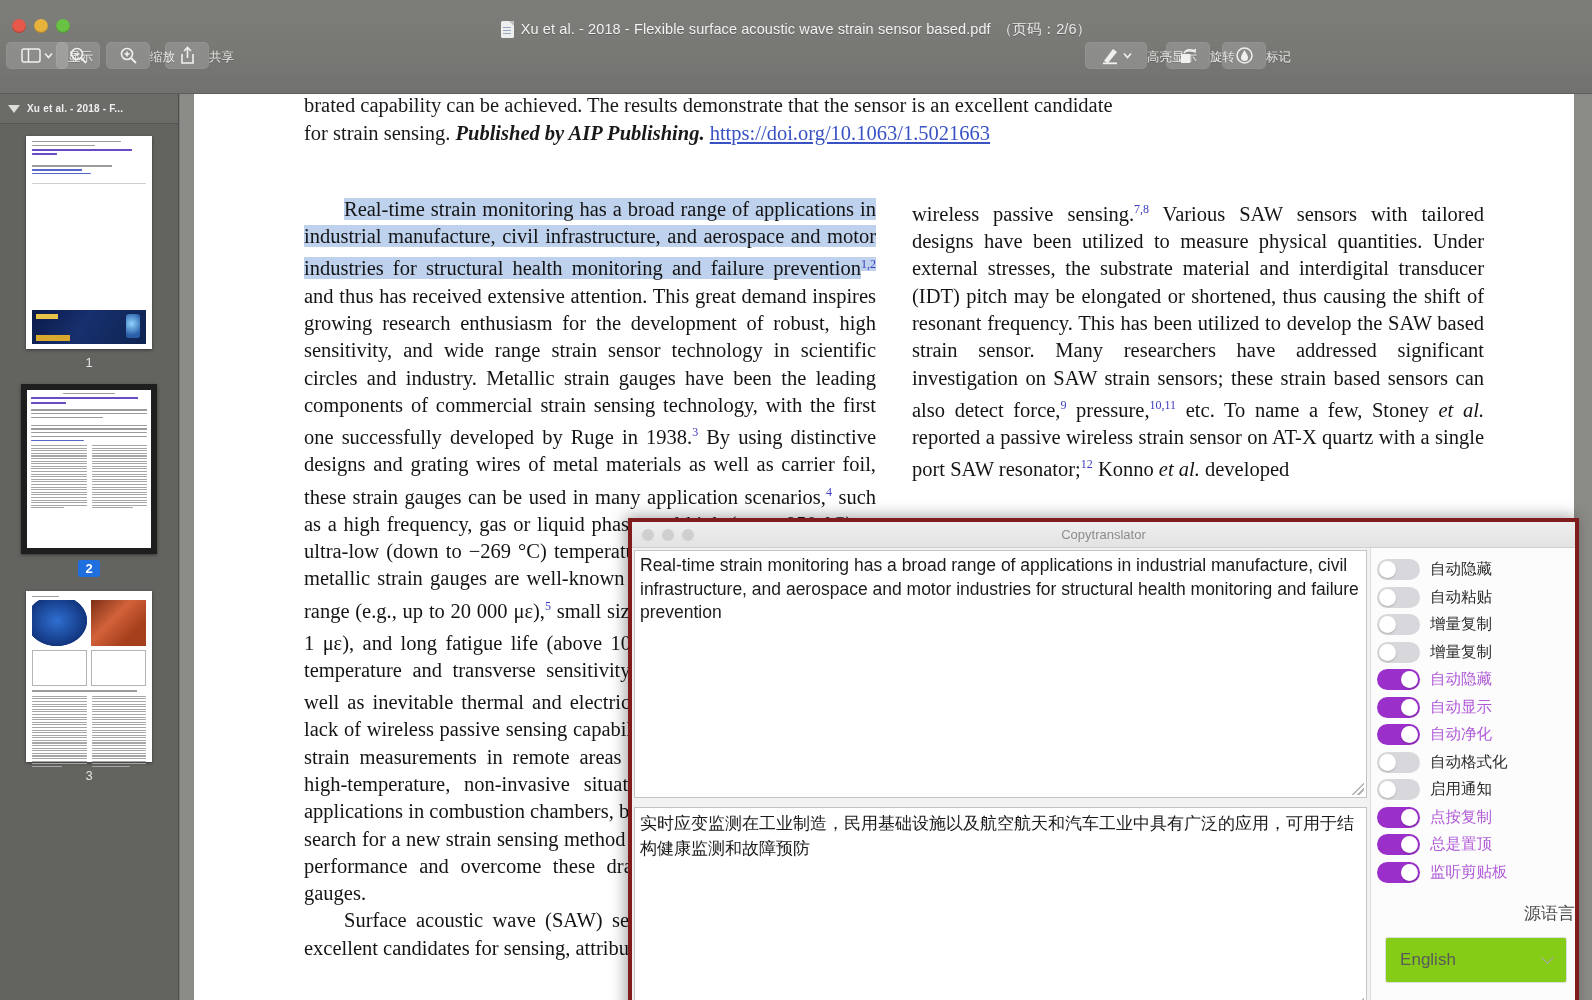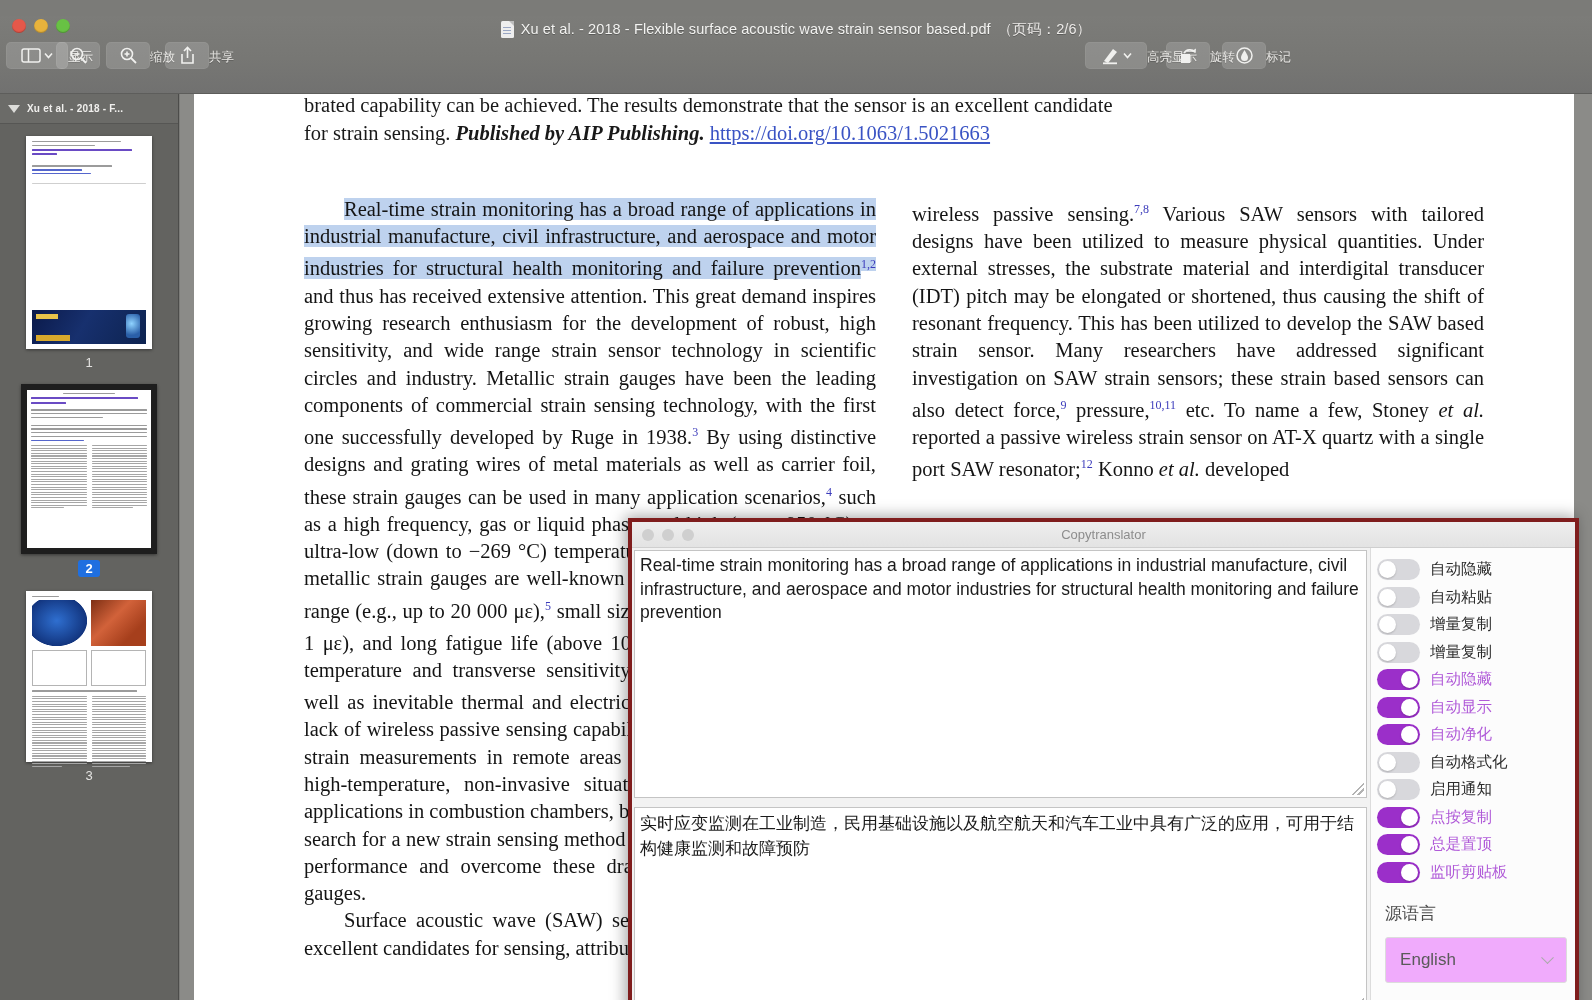--- a/index.html
+++ b/index.html
@@ -204,24 +204,24 @@
     content: ""; position: absolute; top: 2px; left: 2px;
     width: 17px; height: 17px; border-radius: 50%; background: #fff;
     box-shadow: 0 1px 2px rgba(0,0,0,.2);
   }
   .sw.on { background: #9b2fc9; }
   .sw.on::after { left: 24px; }
   .tlbl { font-size: 15.5px; color: #2b2b2b; white-space: nowrap; }
   .tlbl.on { color: #b05ad8; }
 
   .srclang-lbl {
-    margin: 16px 0 12px 14px; font-size: 17px; color: #4a4a4a;
+    margin: 16px 0 12px 14px; font-size: 17px; color: #4a4a4a; text-align: right;
   }
   .sel-box {
-    margin-left: 14px; width: 182px; height: 46px; background: #f0abfc;
+    margin-left: 14px; width: 182px; height: 46px; background: #84cc16;
     border: 1px solid #dcdcdc; border-radius: 3px;
     display: flex; align-items: center; justify-content: space-between;
     padding: 0 14px; font-size: 17px; color: #5a5a5a;
   }
   .chev {
     width: 9px; height: 9px; border-right: 1.6px solid #aaa;
     border-bottom: 1.6px solid #aaa; transform: rotate(45deg) translate(-2px,-2px);
   }
 </style>
 </head>

